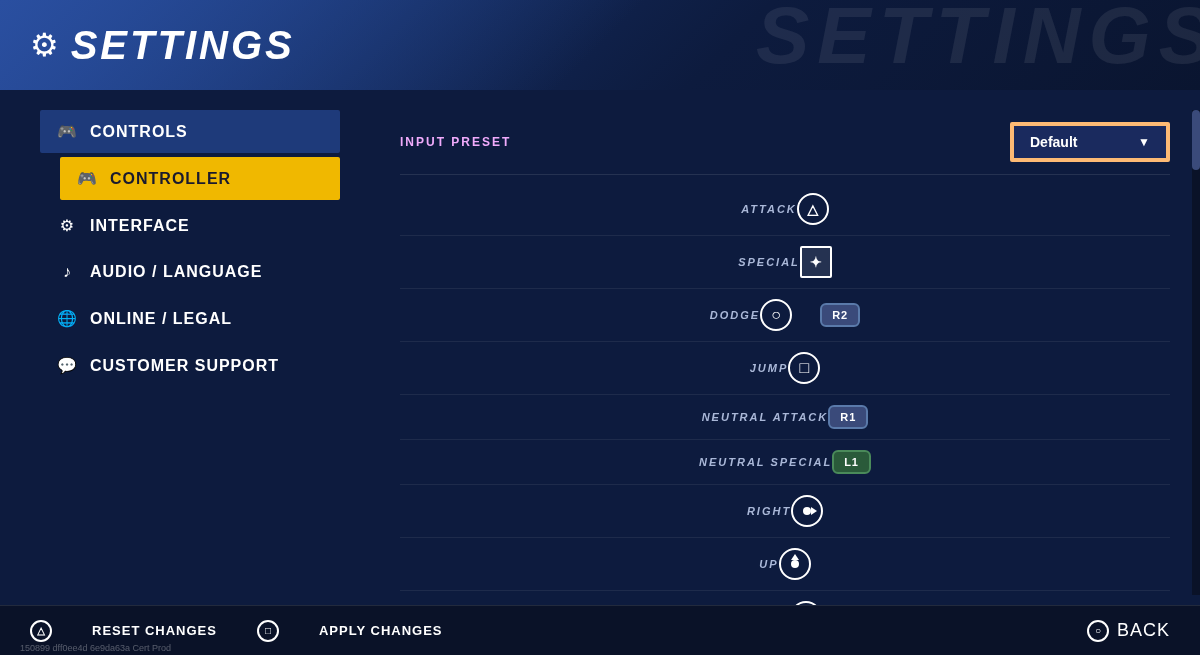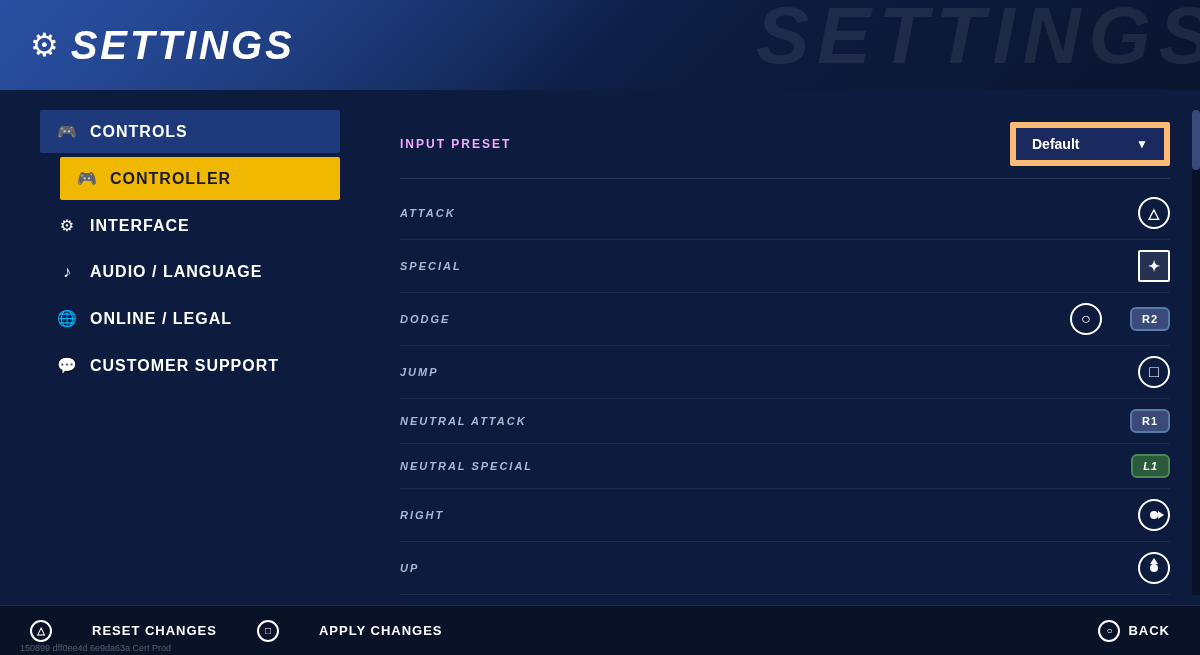--- a/index.html
+++ b/index.html
@@ -158,21 +158,21 @@
       text-transform: uppercase;
       letter-spacing: 2px;
       color: #f0abfc;
     }
 
     .input-preset-dropdown {
       display: flex;
       align-items: center;
       gap: 8px;
       background: #1a2a5e;
-      border: 6px solid #fdba74;
+      border: 4px solid #fdba74;
       padding: 8px 16px;
       border-radius: 2px;
       cursor: pointer;
       min-width: 160px;
       justify-content: space-between;
     }
 
     .input-preset-dropdown .value {
       font-size: 14px;
       font-weight: 700;
@@ -181,21 +181,21 @@
 
     .input-preset-dropdown .chevron {
       color: white;
       font-size: 12px;
     }
 
     
     .settings-row {
       display: flex;
       align-items: center;
-      justify-content: space-between;
+      justify-content: center;
       padding: 10px 0;
       border-bottom: 1px solid rgba(255,255,255,0.07);
       min-height: 44px;
     }
 
     .settings-row-label {
       font-size: 11px;
       font-weight: 700;
       text-transform: uppercase;
       letter-spacing: 2px;
@@ -254,21 +254,21 @@
       border-radius: 6px;
       padding: 4px 10px;
       font-size: 11px;
       font-weight: 900;
       color: white;
       letter-spacing: 1px;
     }
 
     .btn-badge.r2 { }
     .btn-badge.r1 { }
-    .btn-badge.l1 { background: #2a5a3a; border-color: #4a8a5a; font-style: italic; }
+    .btn-badge.l1 { background: #2a5a3a; border-color: #4a8a5a; }
 
     .stick-icon {
       width: 32px;
       height: 32px;
       border-radius: 50%;
       border: 2px solid white;
       display: flex;
       align-items: center;
       justify-content: center;
       position: relative;
@@ -383,22 +383,22 @@
       height: 22px;
       border-radius: 50%;
       border: 2px solid white;
       display: flex;
       align-items: center;
       justify-content: center;
       font-size: 9px;
     }
 
     .footer-back .fb-label {
-      font-size: 13px;
-      font-weight: 700;
+      font-size: 18px;
+      font-weight: 400;
       text-transform: uppercase;
       letter-spacing: 1px;
       color: white;
     }
 
     .version-info {
       position: absolute;
       bottom: 0;
       left: 20px;
       font-size: 9px;

